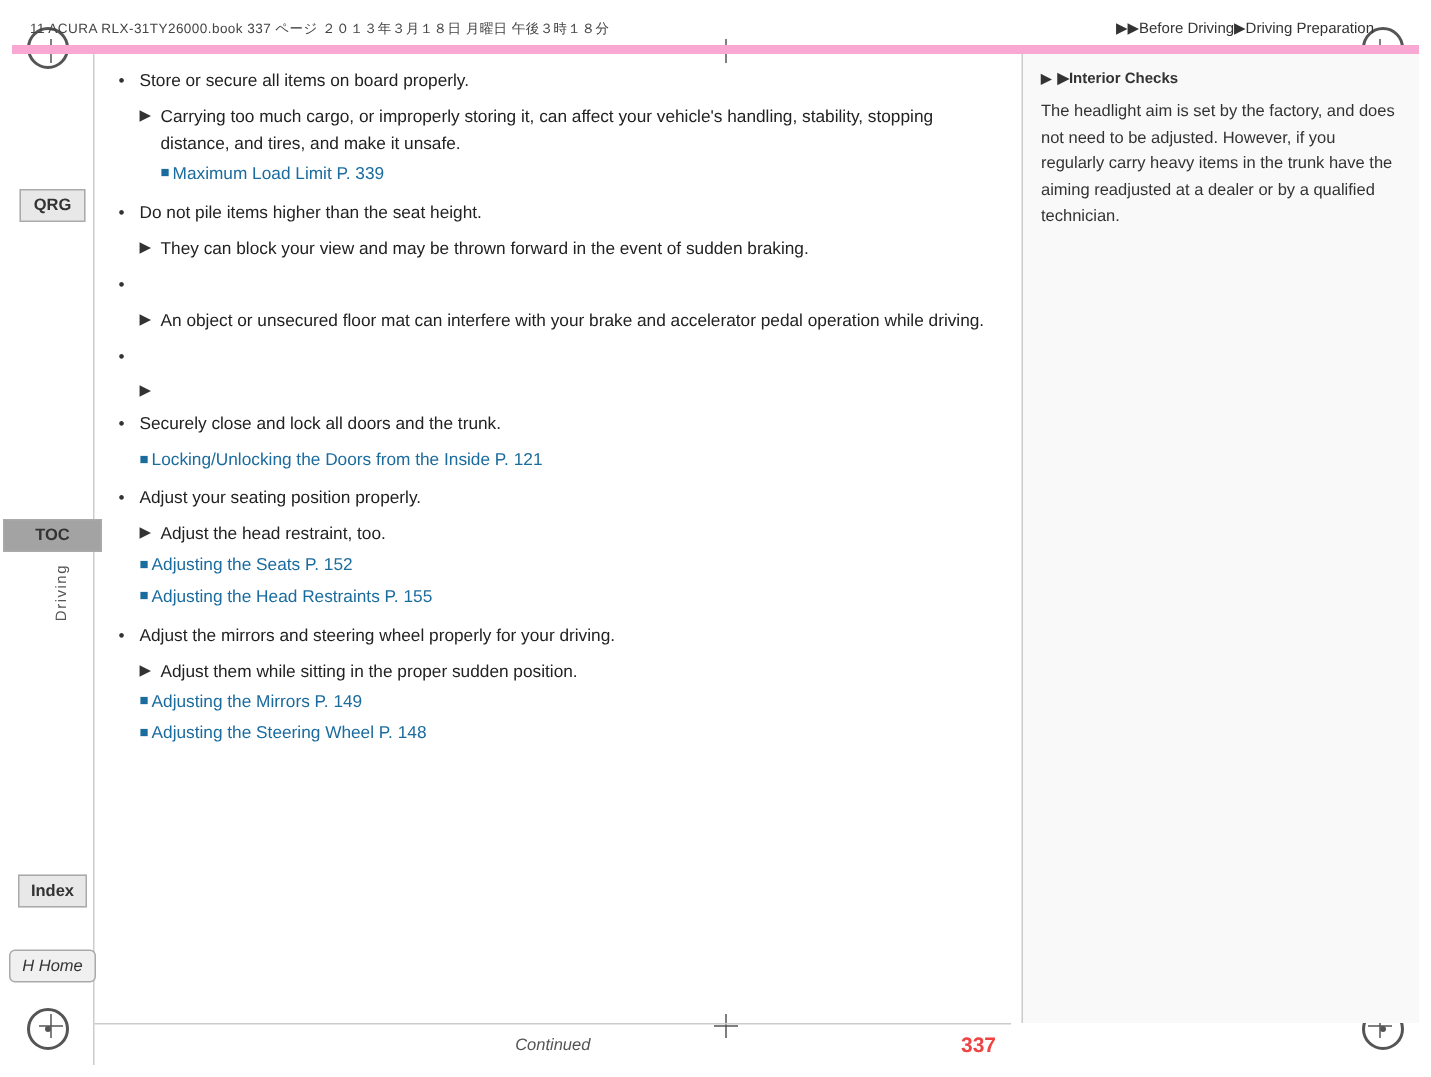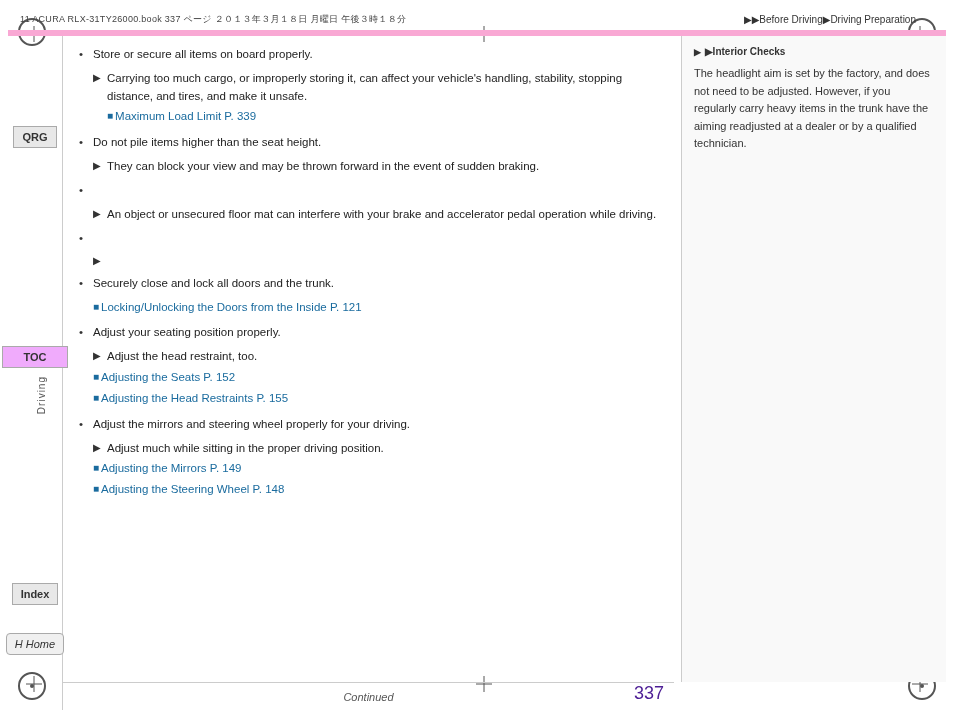--- a/index.html
+++ b/index.html
@@ -86,21 +86,21 @@
       font-size: 11px;
       font-weight: bold;
       color: #333;
       cursor: pointer;
       text-align: right;
     }
 
     .toc-tab {
       position: absolute;
       top: 310px;
-      background: #f0abfc;
+      background: #a3a3a3;
       border: 1px solid #aaa;
       padding: 4px 20px;
       font-size: 11px;
       font-weight: bold;
       color: #333;
       cursor: pointer;
     }
 
     .driving-vertical {
       position: absolute;
@@ -245,23 +245,23 @@
     .sidebar-body {
       font-size: 11px;
       line-height: 1.6;
       color: #333;
     }
 
     .page-number {
       position: absolute;
       bottom: 14px;
       right: 290px;
-      font-size: 18px;
-      font-weight: normal;
-      color: #4c1d95;
+      font-size: 14px;
+      font-weight: bold;
+      color: #ef4444;
     }
 
     .continued-text {
       font-size: 11px;
       color: #555;
       font-style: italic;
     }
 
     
     .cross-svg {
@@ -396,21 +396,21 @@
       <span class="link-icon">■</span>
       <a class="link-text">Adjusting the Head Restraints P. 155</a>
     </div>
 
     <div class="bullet-item">
       <span class="bullet-dot">•</span>
       <span>Adjust the mirrors and steering wheel properly for your driving.</span>
     </div>
     <div class="sub-item">
       <span class="arrow-marker">▶</span>
-      <span>Adjust much while sitting in the proper driving position.</span>
+      <span>Adjust them while sitting in the proper sudden position.</span>
     </div>
     <div class="sub-item" style="margin-left:14px;">
       <span class="link-icon">■</span>
       <a class="link-text">Adjusting the Mirrors P. 149</a>
     </div>
     <div class="sub-item" style="margin-left:14px;">
       <span class="link-icon">■</span>
       <a class="link-text">Adjusting the Steering Wheel P. 148</a>
     </div>
 

